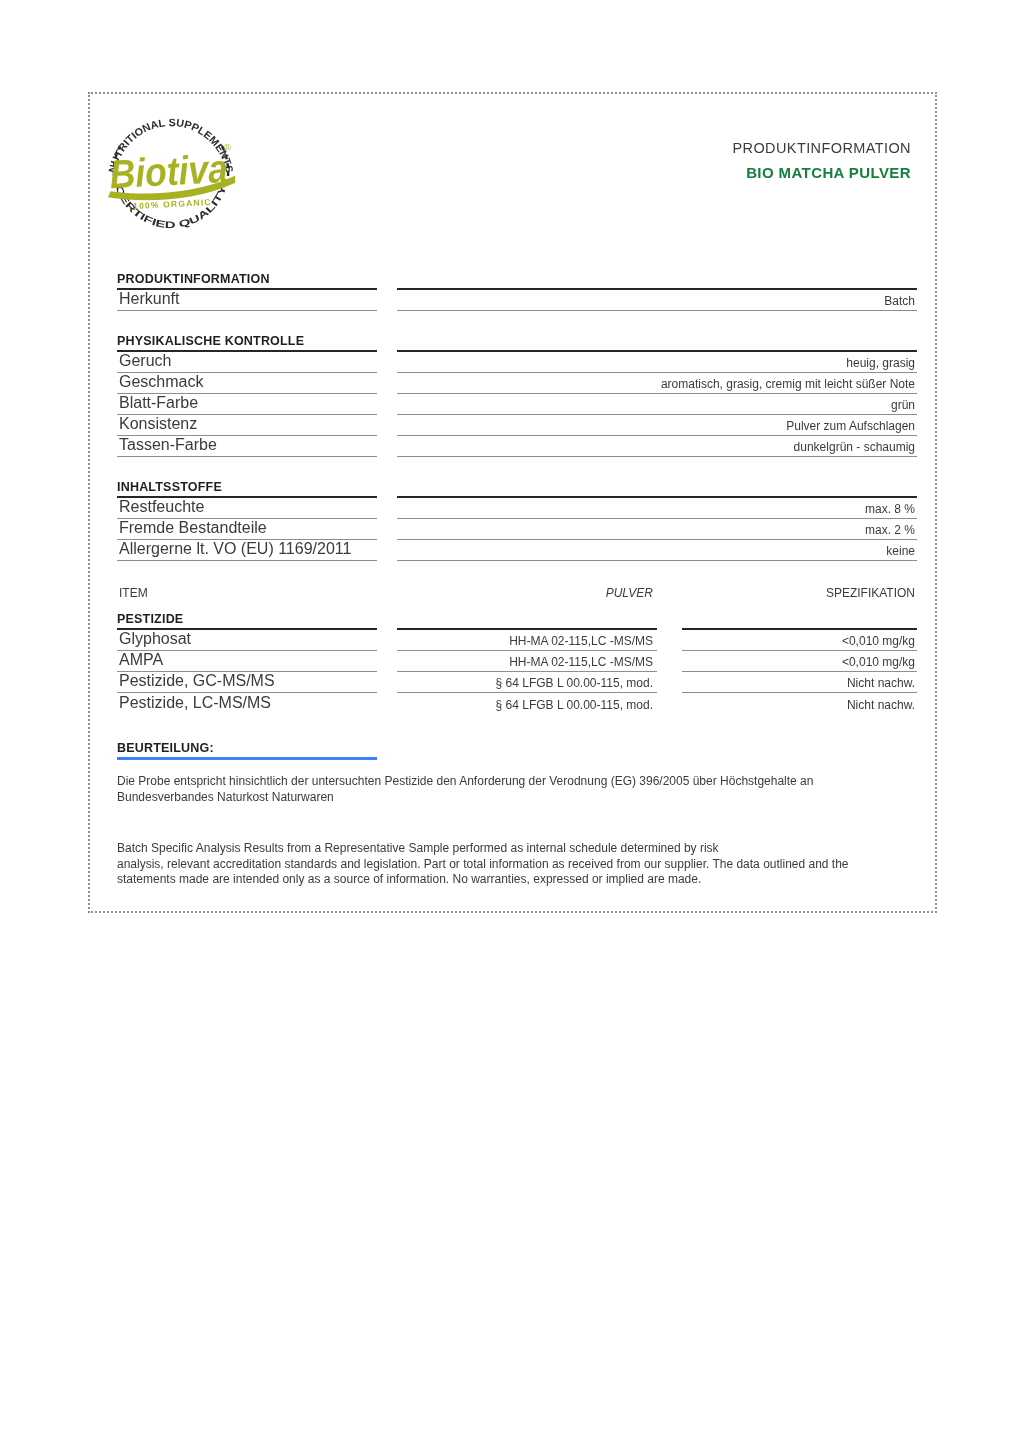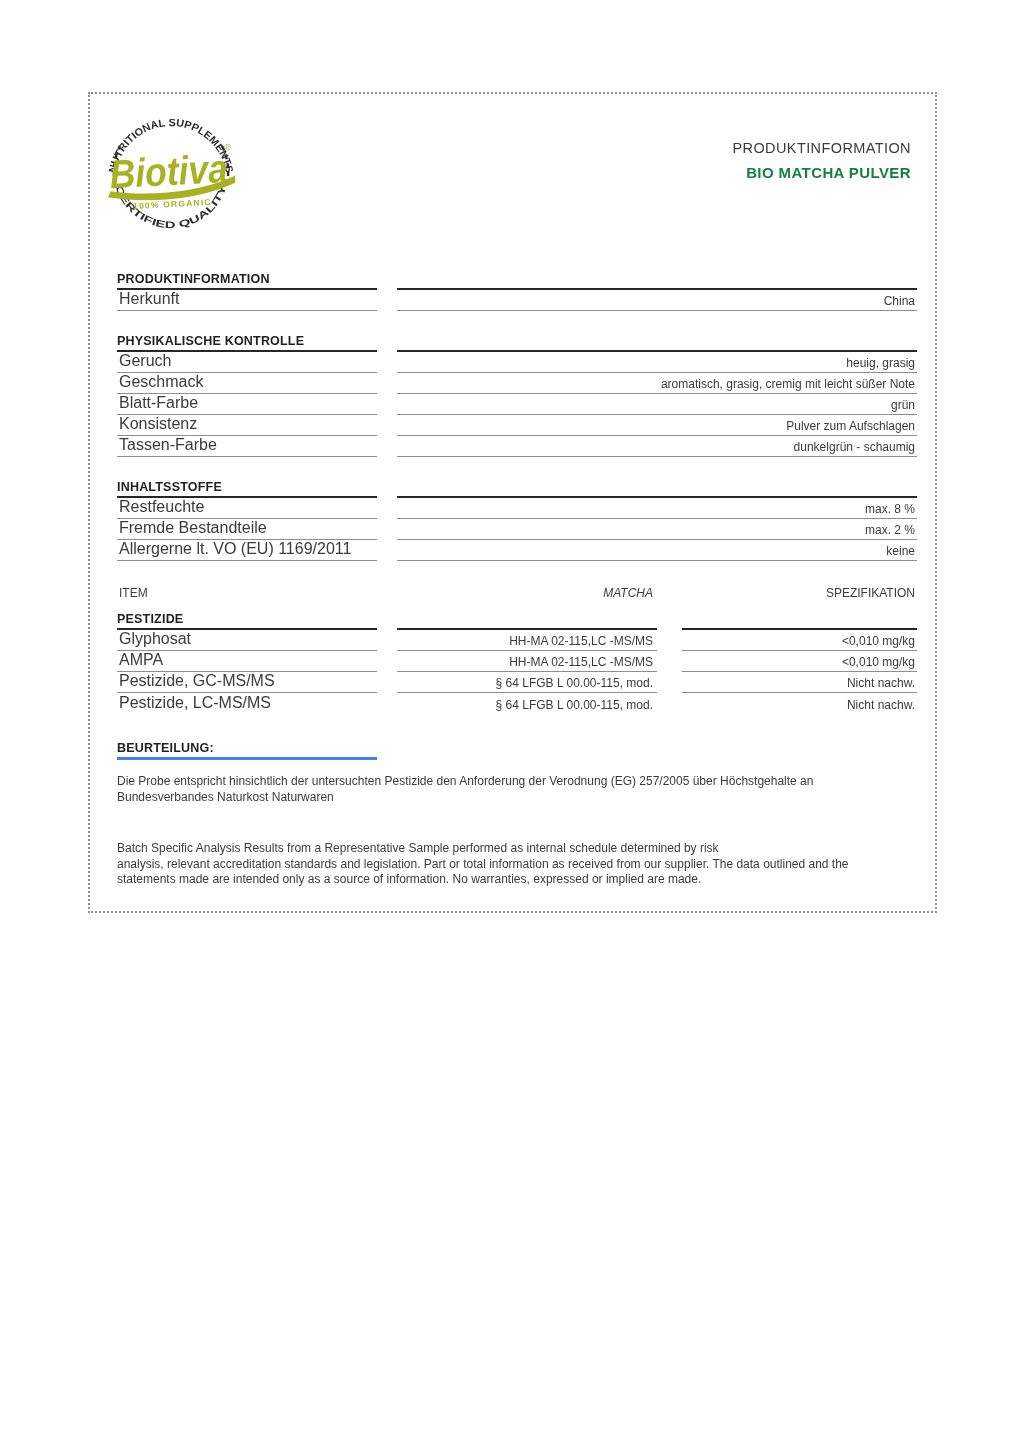--- a/index.html
+++ b/index.html
@@ -91,21 +91,21 @@
               <div class="cell cell-l head">
                 <span class="sec-heading">PRODUKTINFORMATION</span>
               </div>
               <div class="cell cell-r head"></div>
             </div>
             <div class="trow drow">
               <div class="cell cell-l">
                 <span class="lbl">Herkunft</span>
               </div>
               <div class="cell cell-r val">
-                <span class="txt">China</span>
+                <span class="txt">Batch</span>
               </div>
             </div>
           </div>
           <div class="section">
             <div class="trow hrow">
               <div class="cell cell-l head">
                 <span class="sec-heading">PHYSIKALISCHE KONTROLLE</span>
               </div>
               <div class="cell cell-r head"></div>
             </div>
@@ -182,21 +182,21 @@
               </div>
             </div>
           </div>
         </div>
 
       <div class="trow chrow">
         <div class="cell cell-l">
           <span class="lbl">ITEM</span>
         </div>
         <div class="cell cell-m mid">
-          <span class="txt italic">MATCHA</span>
+          <span class="txt italic">PULVER</span>
         </div>
         <div class="cell cell-r val">
           <span class="txt">SPEZIFIKATION</span>
         </div>
       </div>
 
       <div class="section pest" id="pesticide-section">
           <div class="trow hrow">
             <div class="cell cell-l head">
               <span class="sec-heading">PESTIZIDE</span>
@@ -250,21 +250,21 @@
           </div>
         </div>
 
       <div class="trow hrow assess-hrow">
         <div class="cell cell-l">
           <span class="sec-heading">BEURTEILUNG:</span>
         </div>
       </div>
 
       <div class="para para-de">
-        <div>Die Probe entspricht hinsichtlich der untersuchten Pestizide den Anforderung der Verodnung (EG) 257/2005 über Höchstgehalte an</div>
+        <div>Die Probe entspricht hinsichtlich der untersuchten Pestizide den Anforderung der Verodnung (EG) 396/2005 über Höchstgehalte an</div>
         <div>Bundesverbandes Naturkost Naturwaren</div>
       </div>
 
       <div class="para para-en">
         <div>Batch Specific Analysis Results from a Representative Sample performed as internal schedule determined by risk</div>
         <div>analysis, relevant accreditation standards and legislation. Part or total information as received from our supplier. The data outlined and the</div>
         <div>statements made are intended only as a source of information. No warranties, expressed or implied are made.</div>
       </div>
 
     </div>

